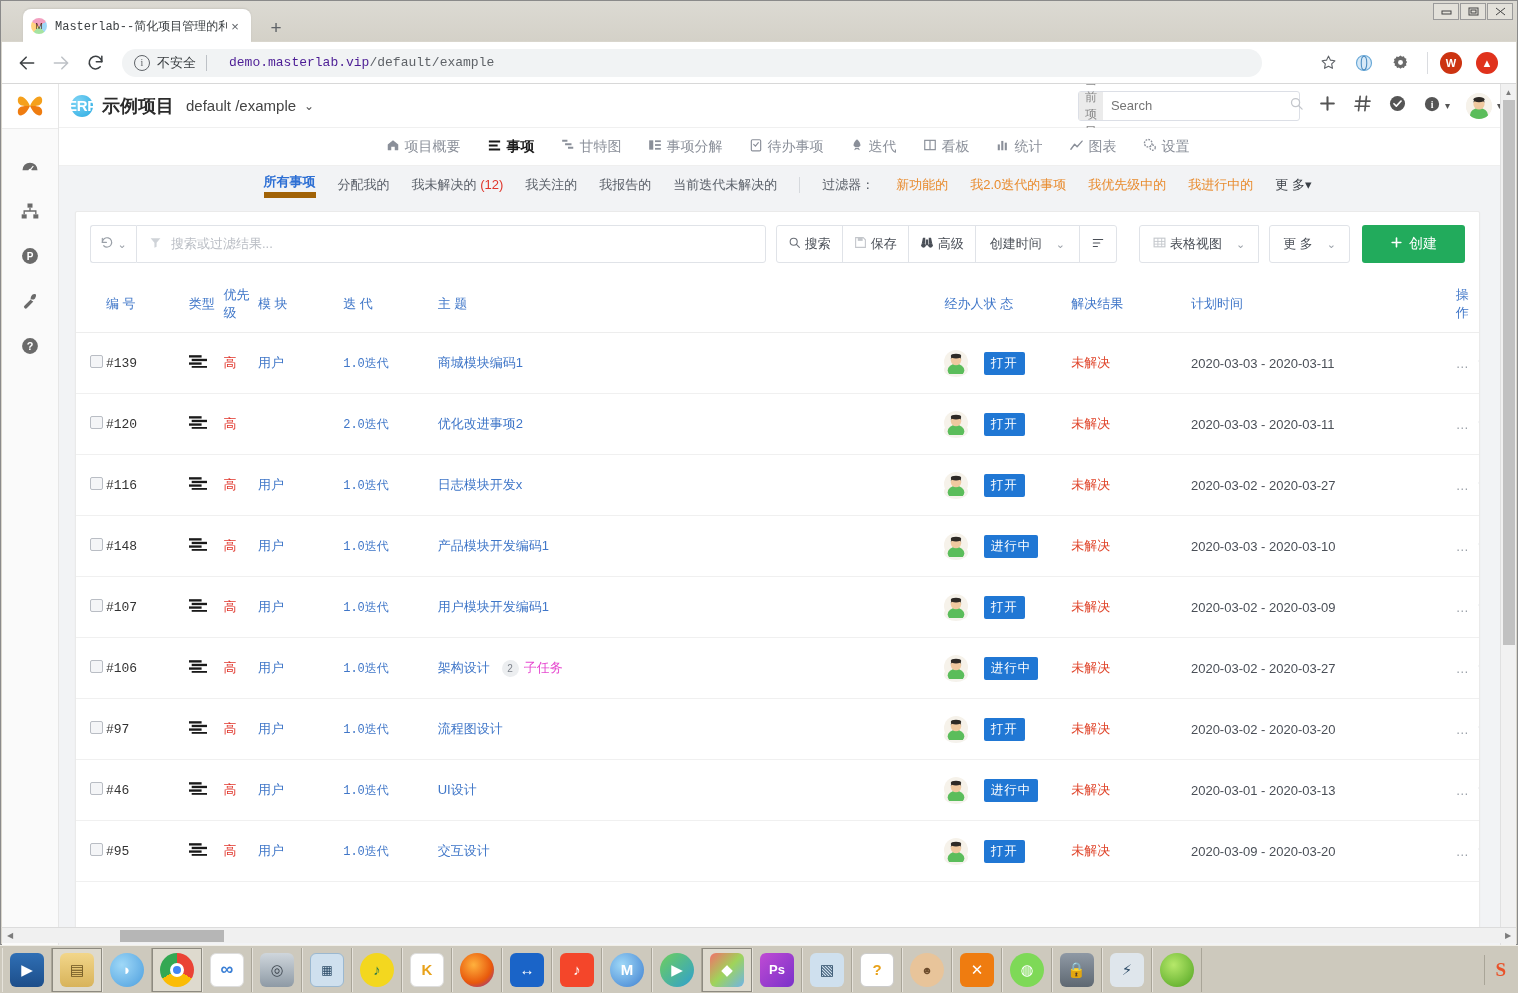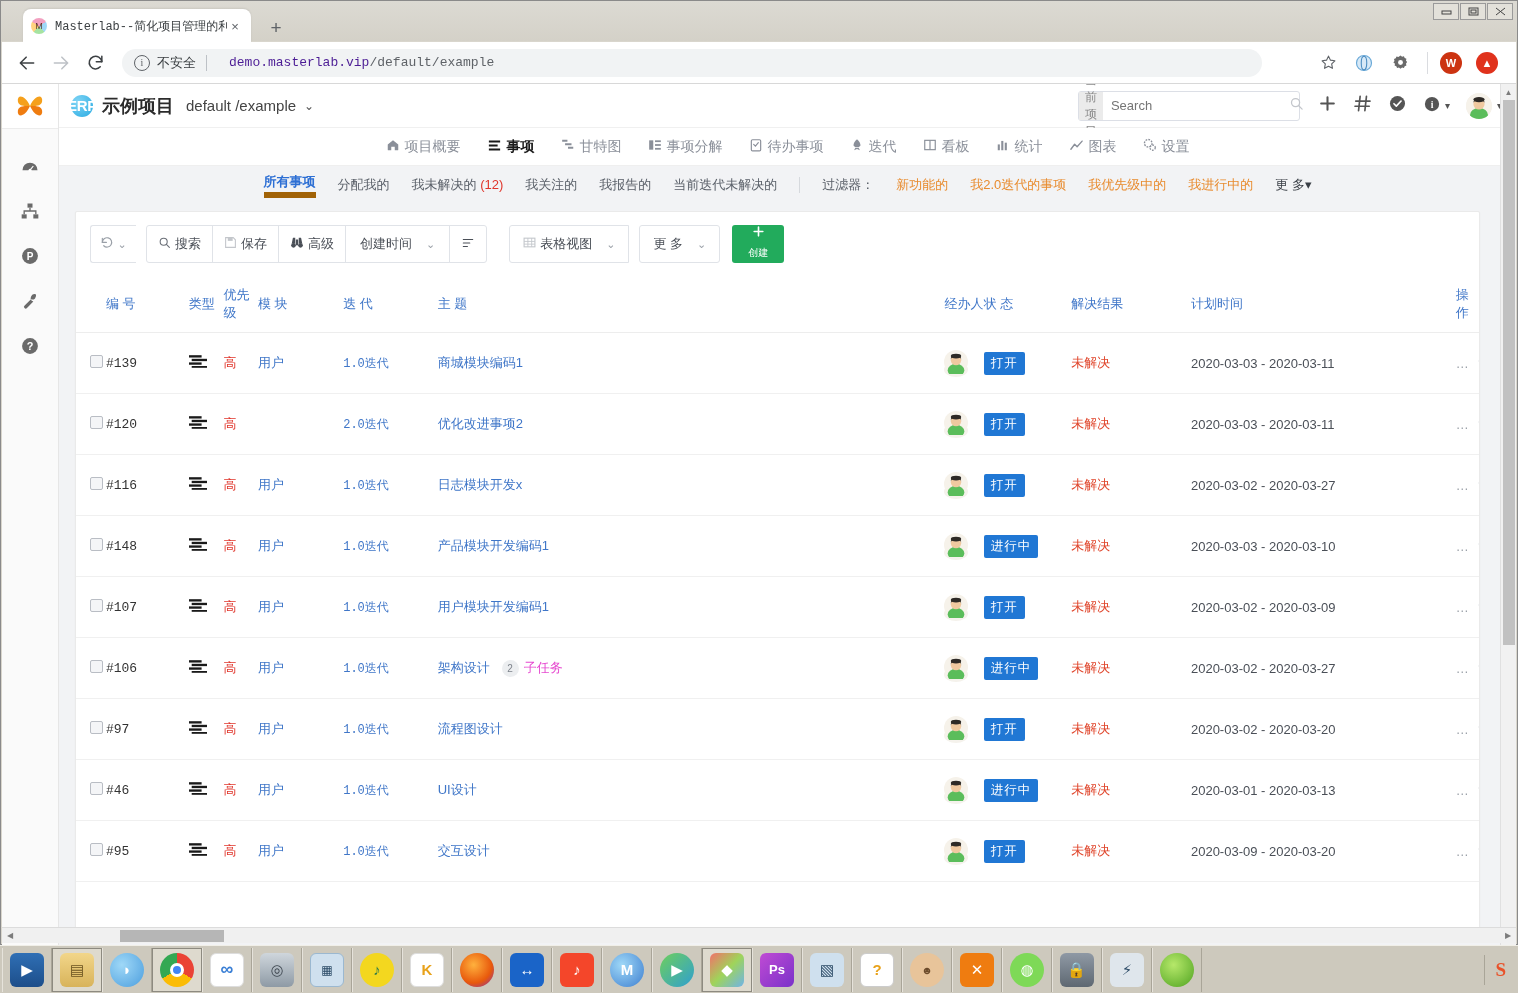--- a/index.html
+++ b/index.html
@@ -187,22 +187,22 @@
     height: 38px; border: 1px solid #e0e3e8; background: #fff;
     display: flex; align-items: center; justify-content: center; gap: 4px;
     font-size: 13px; color: #4a4f57; padding: 0 11px; margin-left: -1px;
   }
   .tbbtn:first-child { margin-left: 0; border-radius: 3px 0 0 3px; }
   .tbbtn.last { border-radius: 0 3px 3px 0; }
   .tbbtn.solo { border-radius: 3px; margin-left: 10px; }
   .tbbtn .cc { color:#b9bdc4; }
   .createbtn {
     height: 38px; background: #22ab5c; color: #fff; border-radius: 3px;
-    display: flex; align-items: center; gap: 6px; padding: 0 16px;
-    font-size: 10px; margin-left: 12px; flex-direction: column;
+    display: flex; align-items: center; gap: 6px; padding: 0 28px;
+    font-size: 14px; margin-left: 12px;
   }
 
   
   table.grid { width: 100%; border-collapse: collapse; table-layout: fixed; }
   table.grid th {
     font-size: 13px; color: #3f76c8; font-weight: normal; text-align: left;
     padding: 10px 0; vertical-align: middle; border-bottom: 1px solid #ededed;
     height: 56px;
   }
   table.grid td {
@@ -581,20 +581,28 @@
       <div class="toolbar">
         <div class="tb-revert">
           <span>
             <svg width="14" height="14" viewBox="0 0 24 24">
                 <path d="M4 11a8 8 0 1 1 2.4 5.7" stroke="#9aa0a8" stroke-width="2" fill="none" stroke-linecap="round"></path>
                 <path d="M4 4v7h7" stroke="#9aa0a8" stroke-width="2" fill="none" stroke-linecap="round" stroke-linejoin="round"></path>
               </svg>
           </span>
           <span style="font-size:11px;">⌄</span>
         </div>
+        <div class="tb-searchfield">
+          <span>
+            <svg width="13" height="13" viewBox="0 0 24 24">
+                <path d="M3 4h18l-7 8.5V20l-4 1.5v-9z" fill="#cfd3d8"></path>
+              </svg>
+          </span>
+          <span>搜索或过滤结果...</span>
+        </div>
 
         <div class="btngroup">
           <div class="tbbtn">
             <span class="cc"><svg width="13" height="13" viewBox="0 0 24 24">
                   <circle cx="10.5" cy="10.5" r="6.5" fill="none" stroke="#6b7078" stroke-width="2"></circle>
                   <path d="M15.5 15.5L21 21" stroke="#6b7078" stroke-width="2" stroke-linecap="round"></path>
                 </svg></span>
             <span>搜索</span>
           </div>
           <div class="tbbtn">

